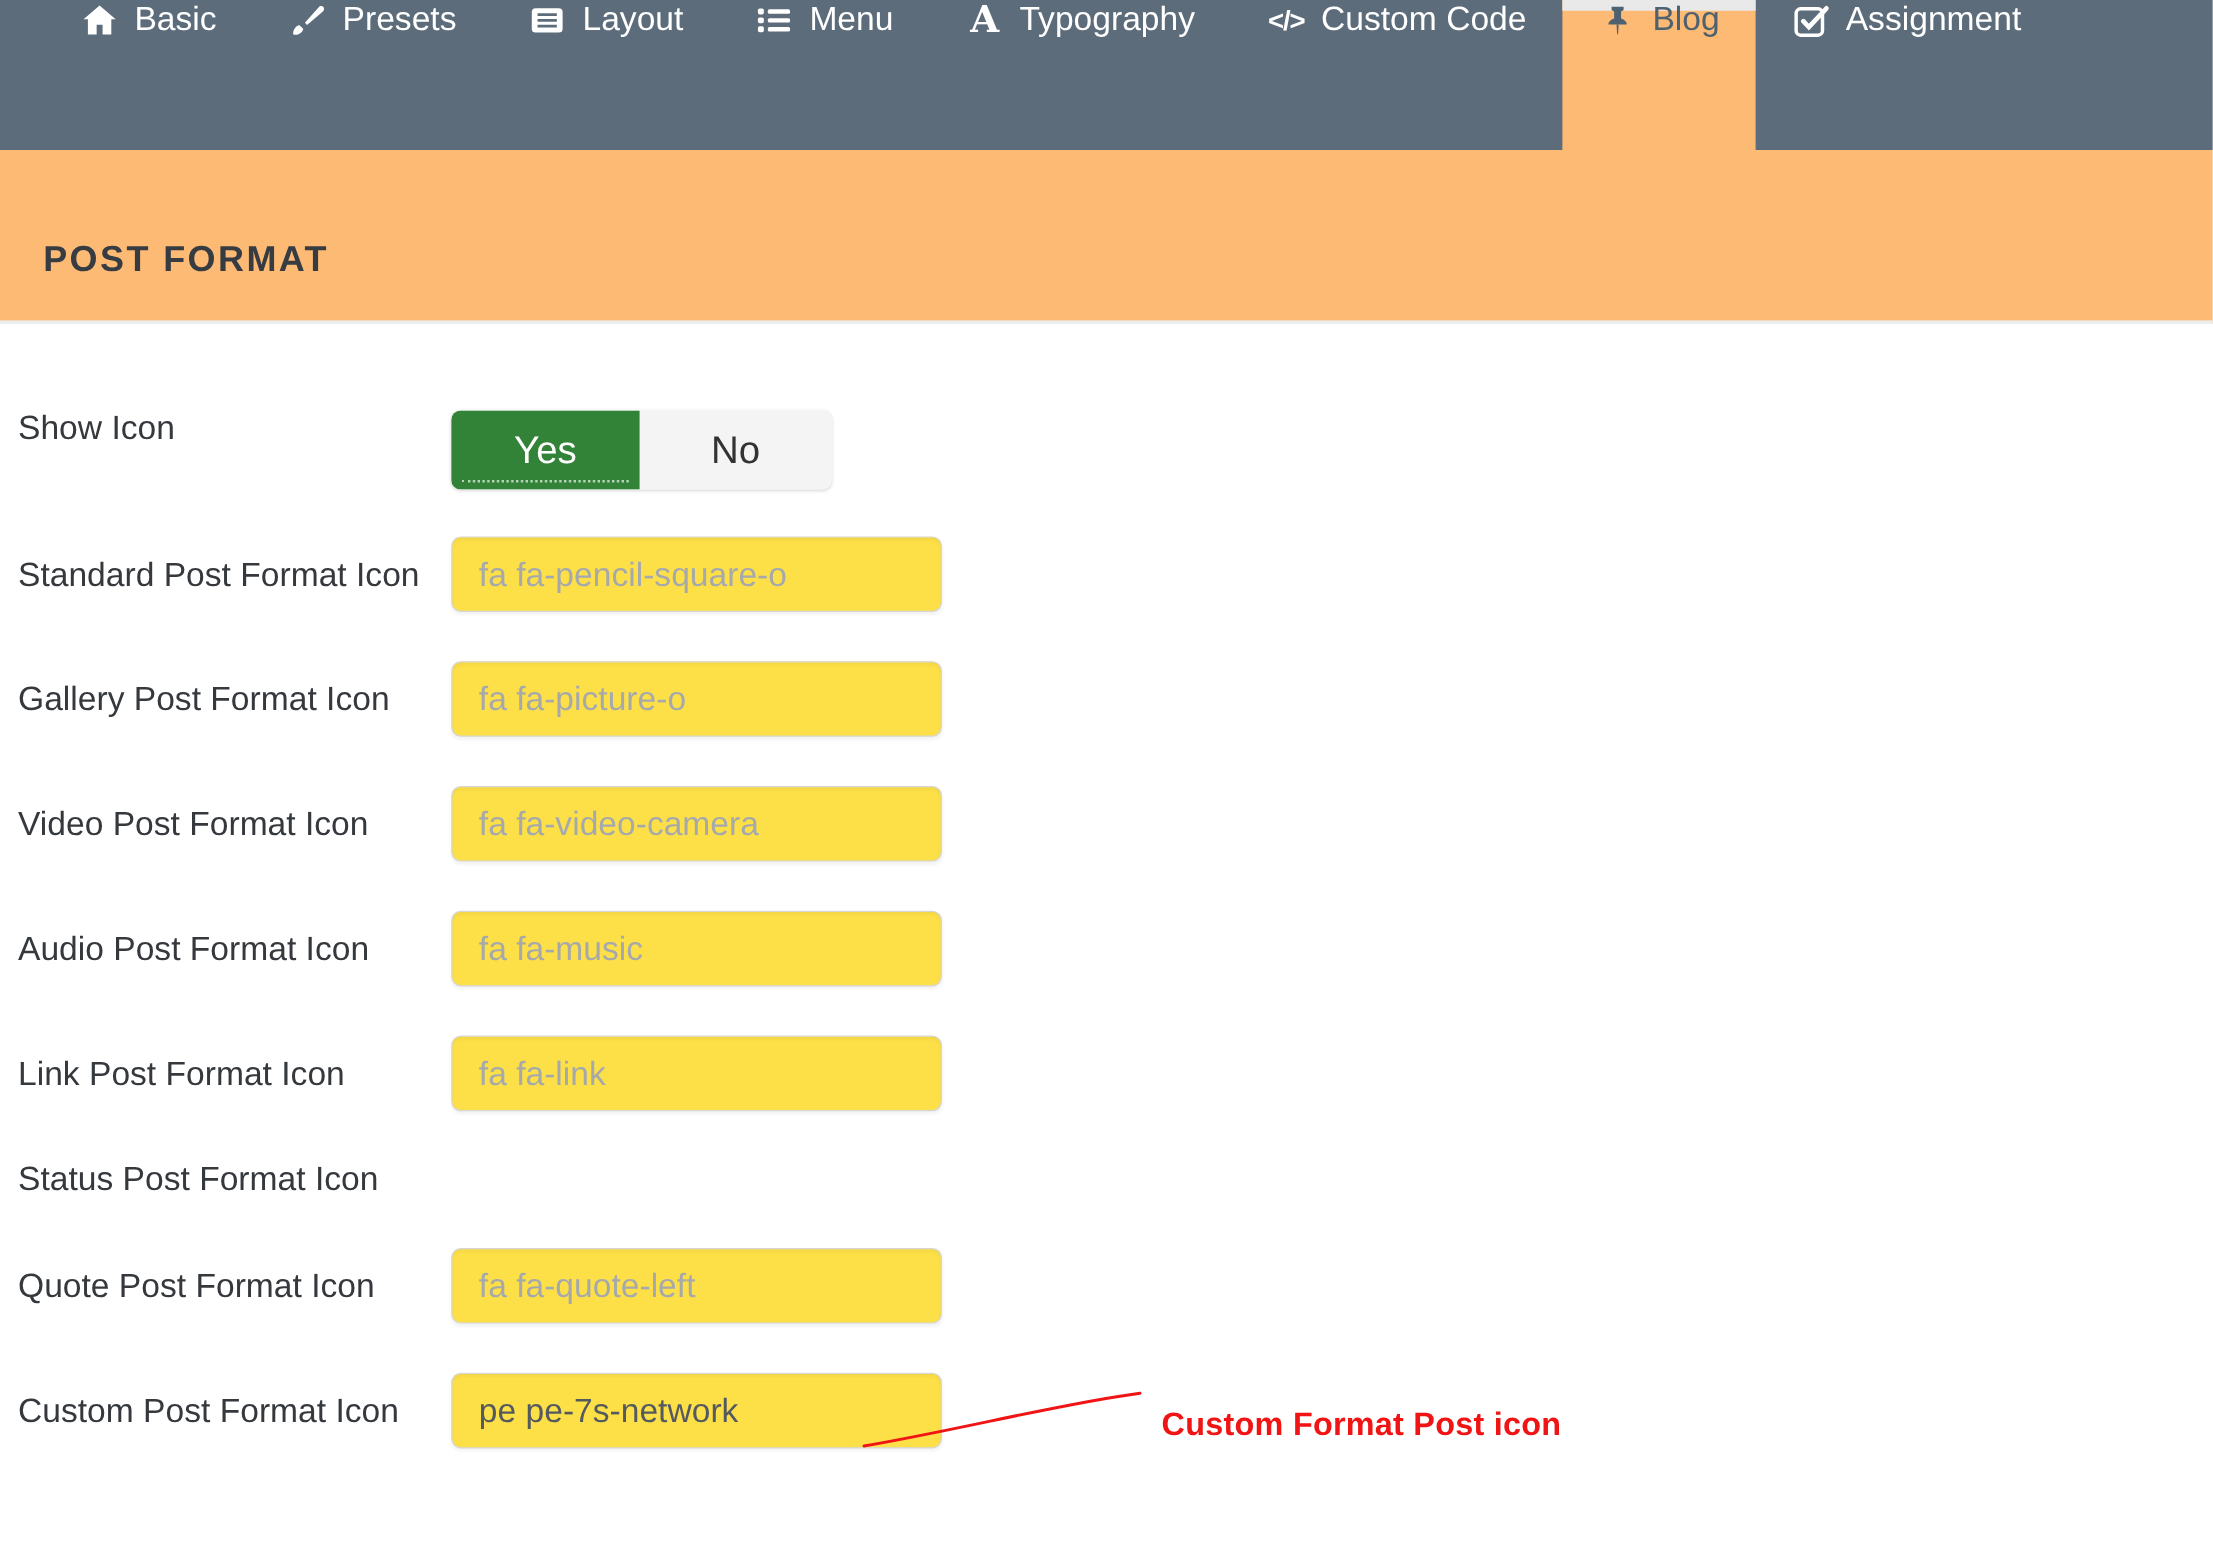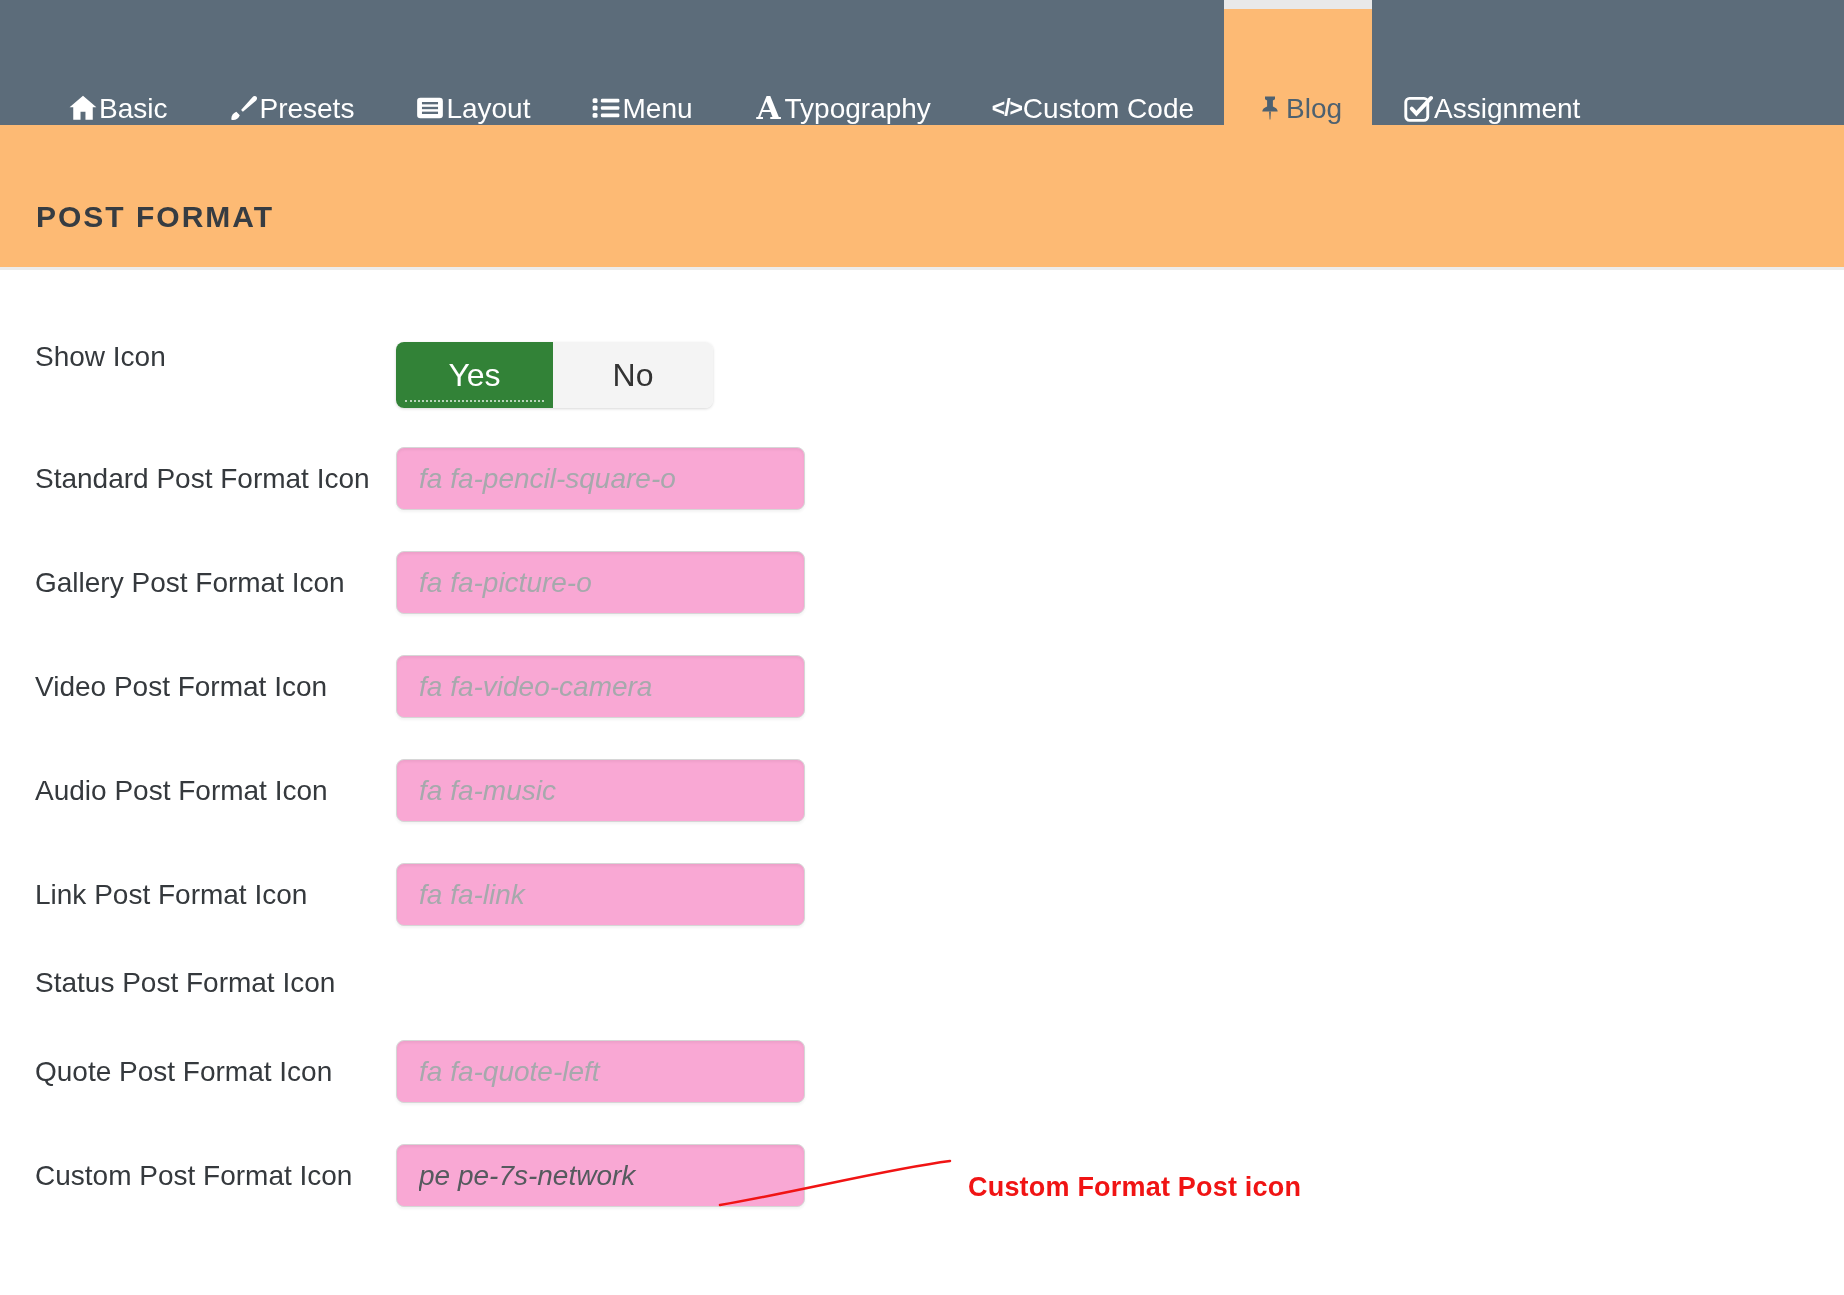--- a/index.html
+++ b/index.html
@@ -6,57 +6,56 @@
   body{
     width:1844px;height:1295px;position:relative;overflow:hidden;
     background:#ffffff;font-family:"Liberation Sans",sans-serif;
   }
   
   .navbar{
     display:flex;align-items:stretch;height:125px;background:#5c6c7a;
     padding-left:37px;box-sizing:border-box;
   }
   .nav-item{
-    display:flex;align-items:flex-end;gap:0;padding:0 30px;
+    display:flex;align-items:flex-start;gap:13px;padding:0 30px;
     font-size:28px;color:#ffffff;cursor:pointer;white-space:nowrap;
   }
   .nav-item.active{
     background:#fdba74;color:#4e6170;
     box-shadow:inset 0 9px 0 0 #e9e9e9;
   }
   .nav-icon{display:flex;align-items:center;justify-content:center;width:32px;height:34px;}
   .nav-icon svg{display:block;}
   .font-a{font-family:"DejaVu Serif","Liberation Serif",serif;font-weight:700;font-size:31px;line-height:1;}
   .code-glyph{font-size:23px;font-weight:700;letter-spacing:-1px;}
   
   .section-header{
     height:145px;box-sizing:border-box;padding:75px 0 12px 36px;
     border-bottom:3px solid #ececec;background:#fdba74;
   }
   .section-title{margin:0;font-size:30px;font-weight:700;letter-spacing:2px;color:#363c42;}
   
-  .form{padding:72px 0 0 35px;}
+  .form{padding:72px 0 0 15px;}
   .form-row{display:flex;align-items:center;margin-bottom:41px;}
   .field-label{width:361px;flex:none;font-size:28px;color:#35393d;}
   .toggle-row{margin-bottom:39px;}
   .toggle-row .field-label{position:relative;top:-18px;}
   .toggle{display:flex;border-radius:8px;overflow:hidden;box-shadow:0 1px 3px rgba(0,0,0,.16);}
   .toggle-btn{height:66px;border:none;font-size:32px;font-family:inherit;cursor:pointer;padding:0;}
   .toggle-yes{width:157px;background:#328237;color:#ffffff;position:relative;}
   .toggle-yes::after{
     content:"";position:absolute;left:9px;right:9px;bottom:6px;
     border-bottom:2px dotted rgba(255,255,255,.65);
   }
   .toggle-no{width:160px;background:#f4f4f4;color:#333333;}
   .text-input{
     box-sizing:border-box;width:409px;height:63px;
     border:1px solid #d6d6d6;border-radius:8px;padding:0 22px;
-    font-size:28px;font-family:inherit;color:#555a5e;background:#f9a8d4;
+    font-size:28px;font-family:inherit;color:#555a5e;background:#fde047;
     box-shadow:inset 0 2px 3px rgba(0,0,0,.05),0 2px 3px rgba(0,0,0,.05);
-    font-style:italic;
   }
   .text-input::placeholder{color:#a6a9ac;opacity:1;}
   
   .annotation-text{
     position:absolute;left:968px;top:1172px;
     font-size:27px;font-weight:700;color:#f01414;letter-spacing:.2px;
   }
   .annotation-arrow{position:absolute;left:712px;top:1152px;}
 </style>
 </head>

